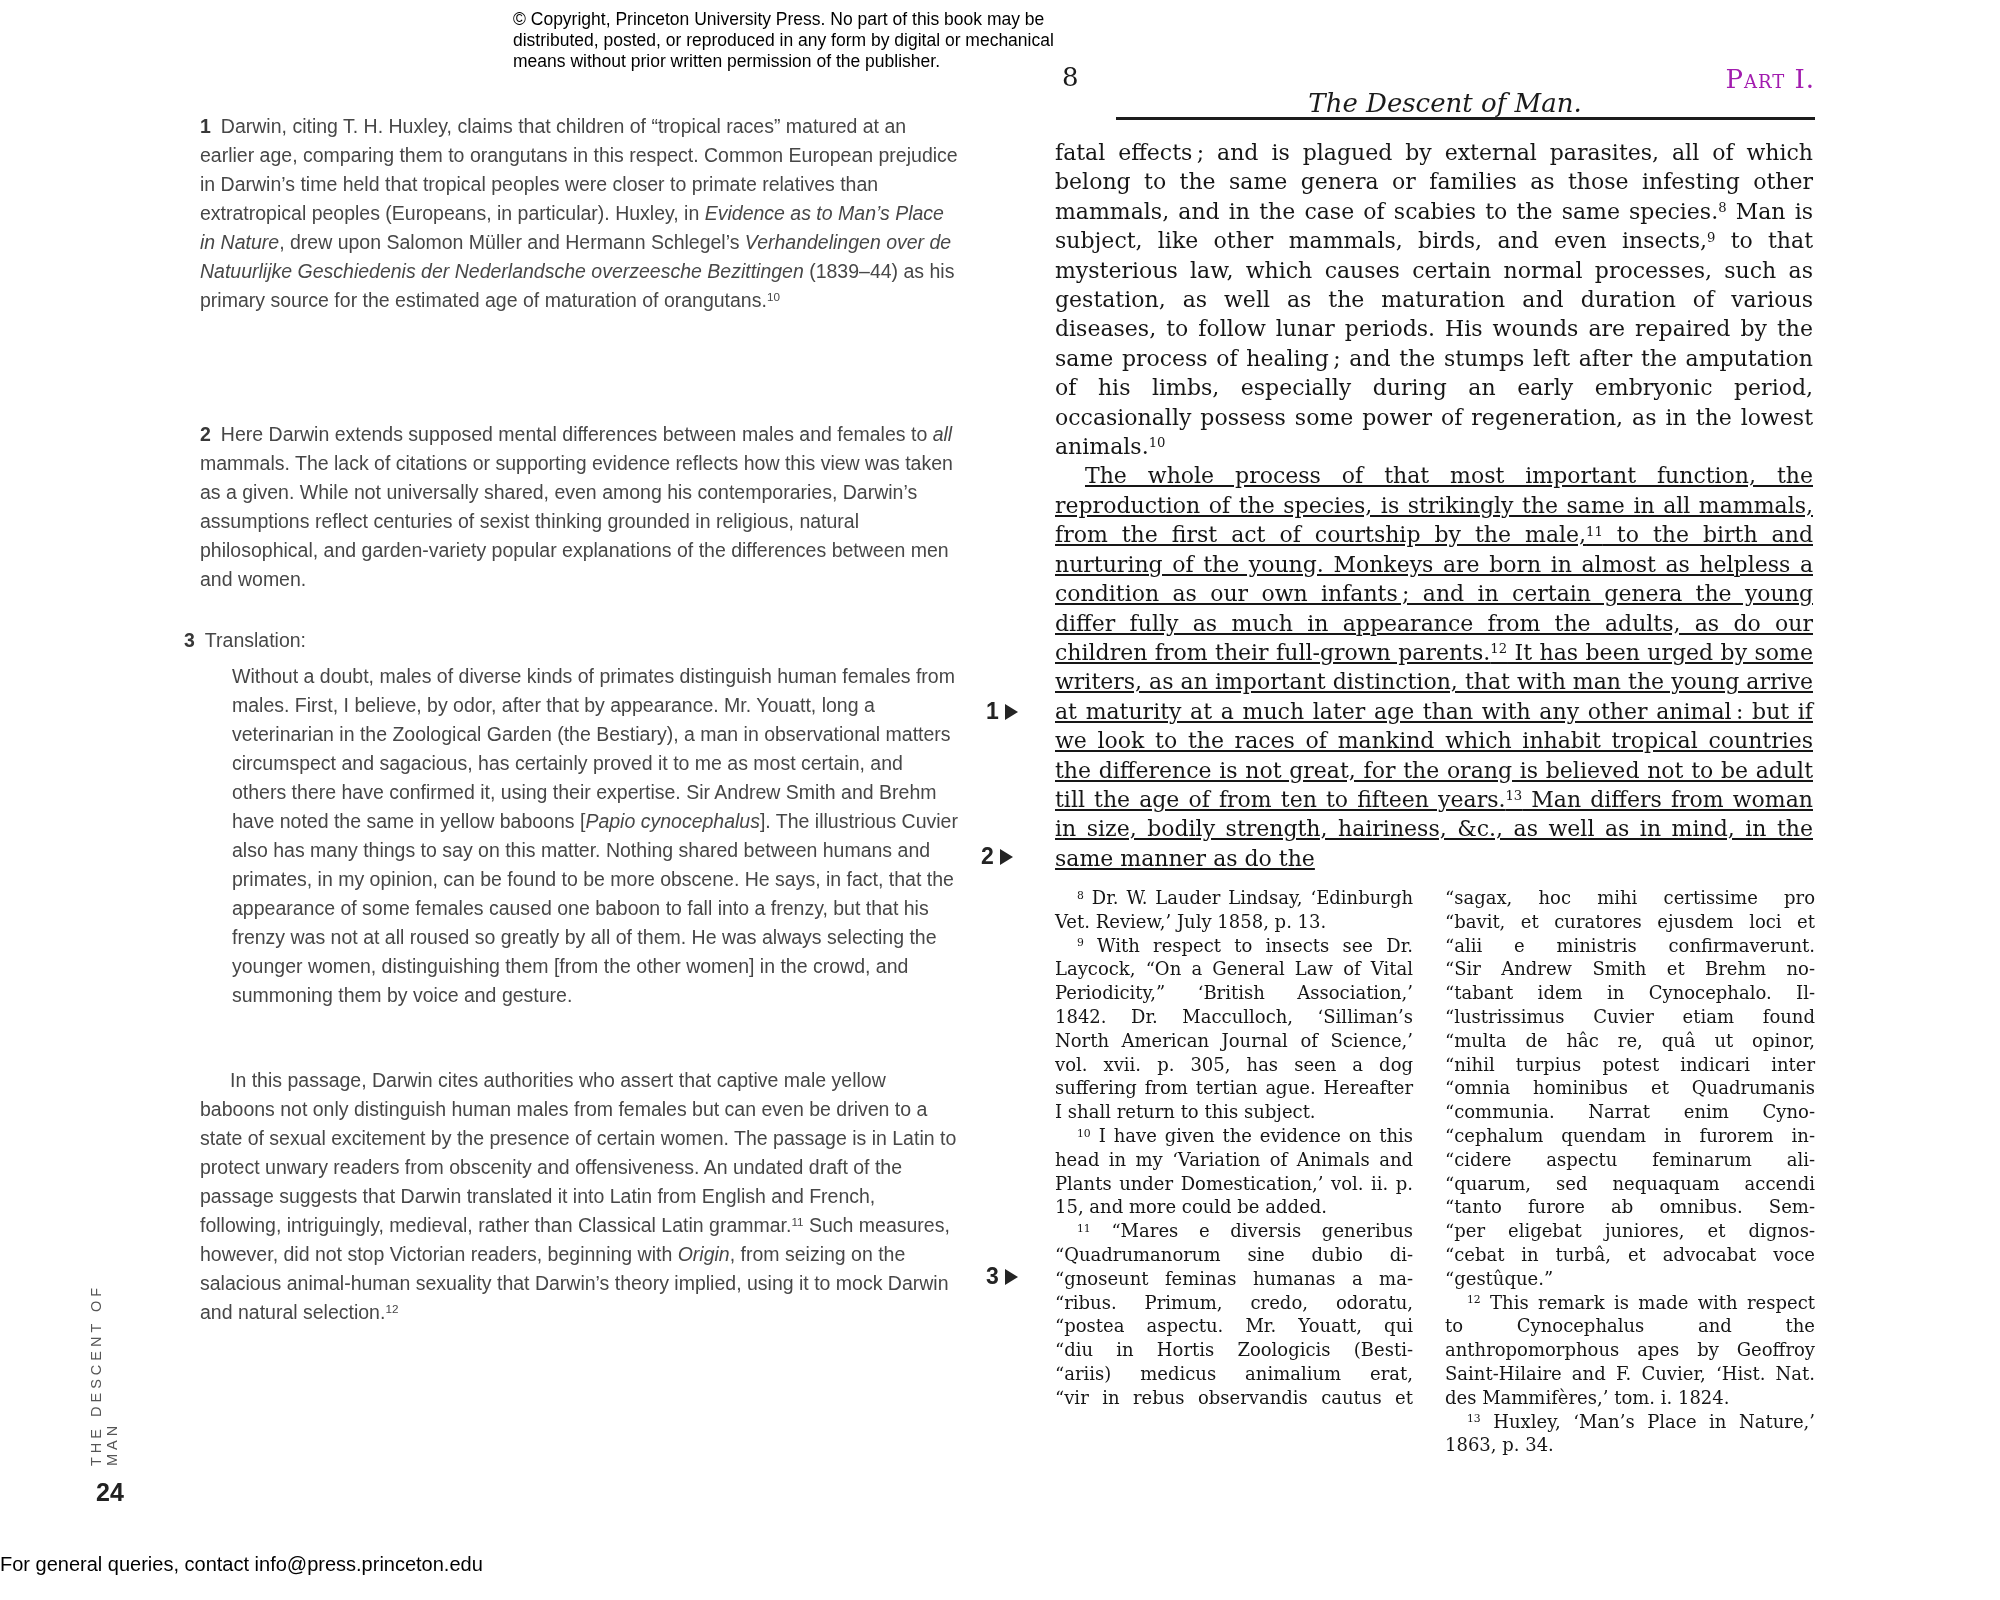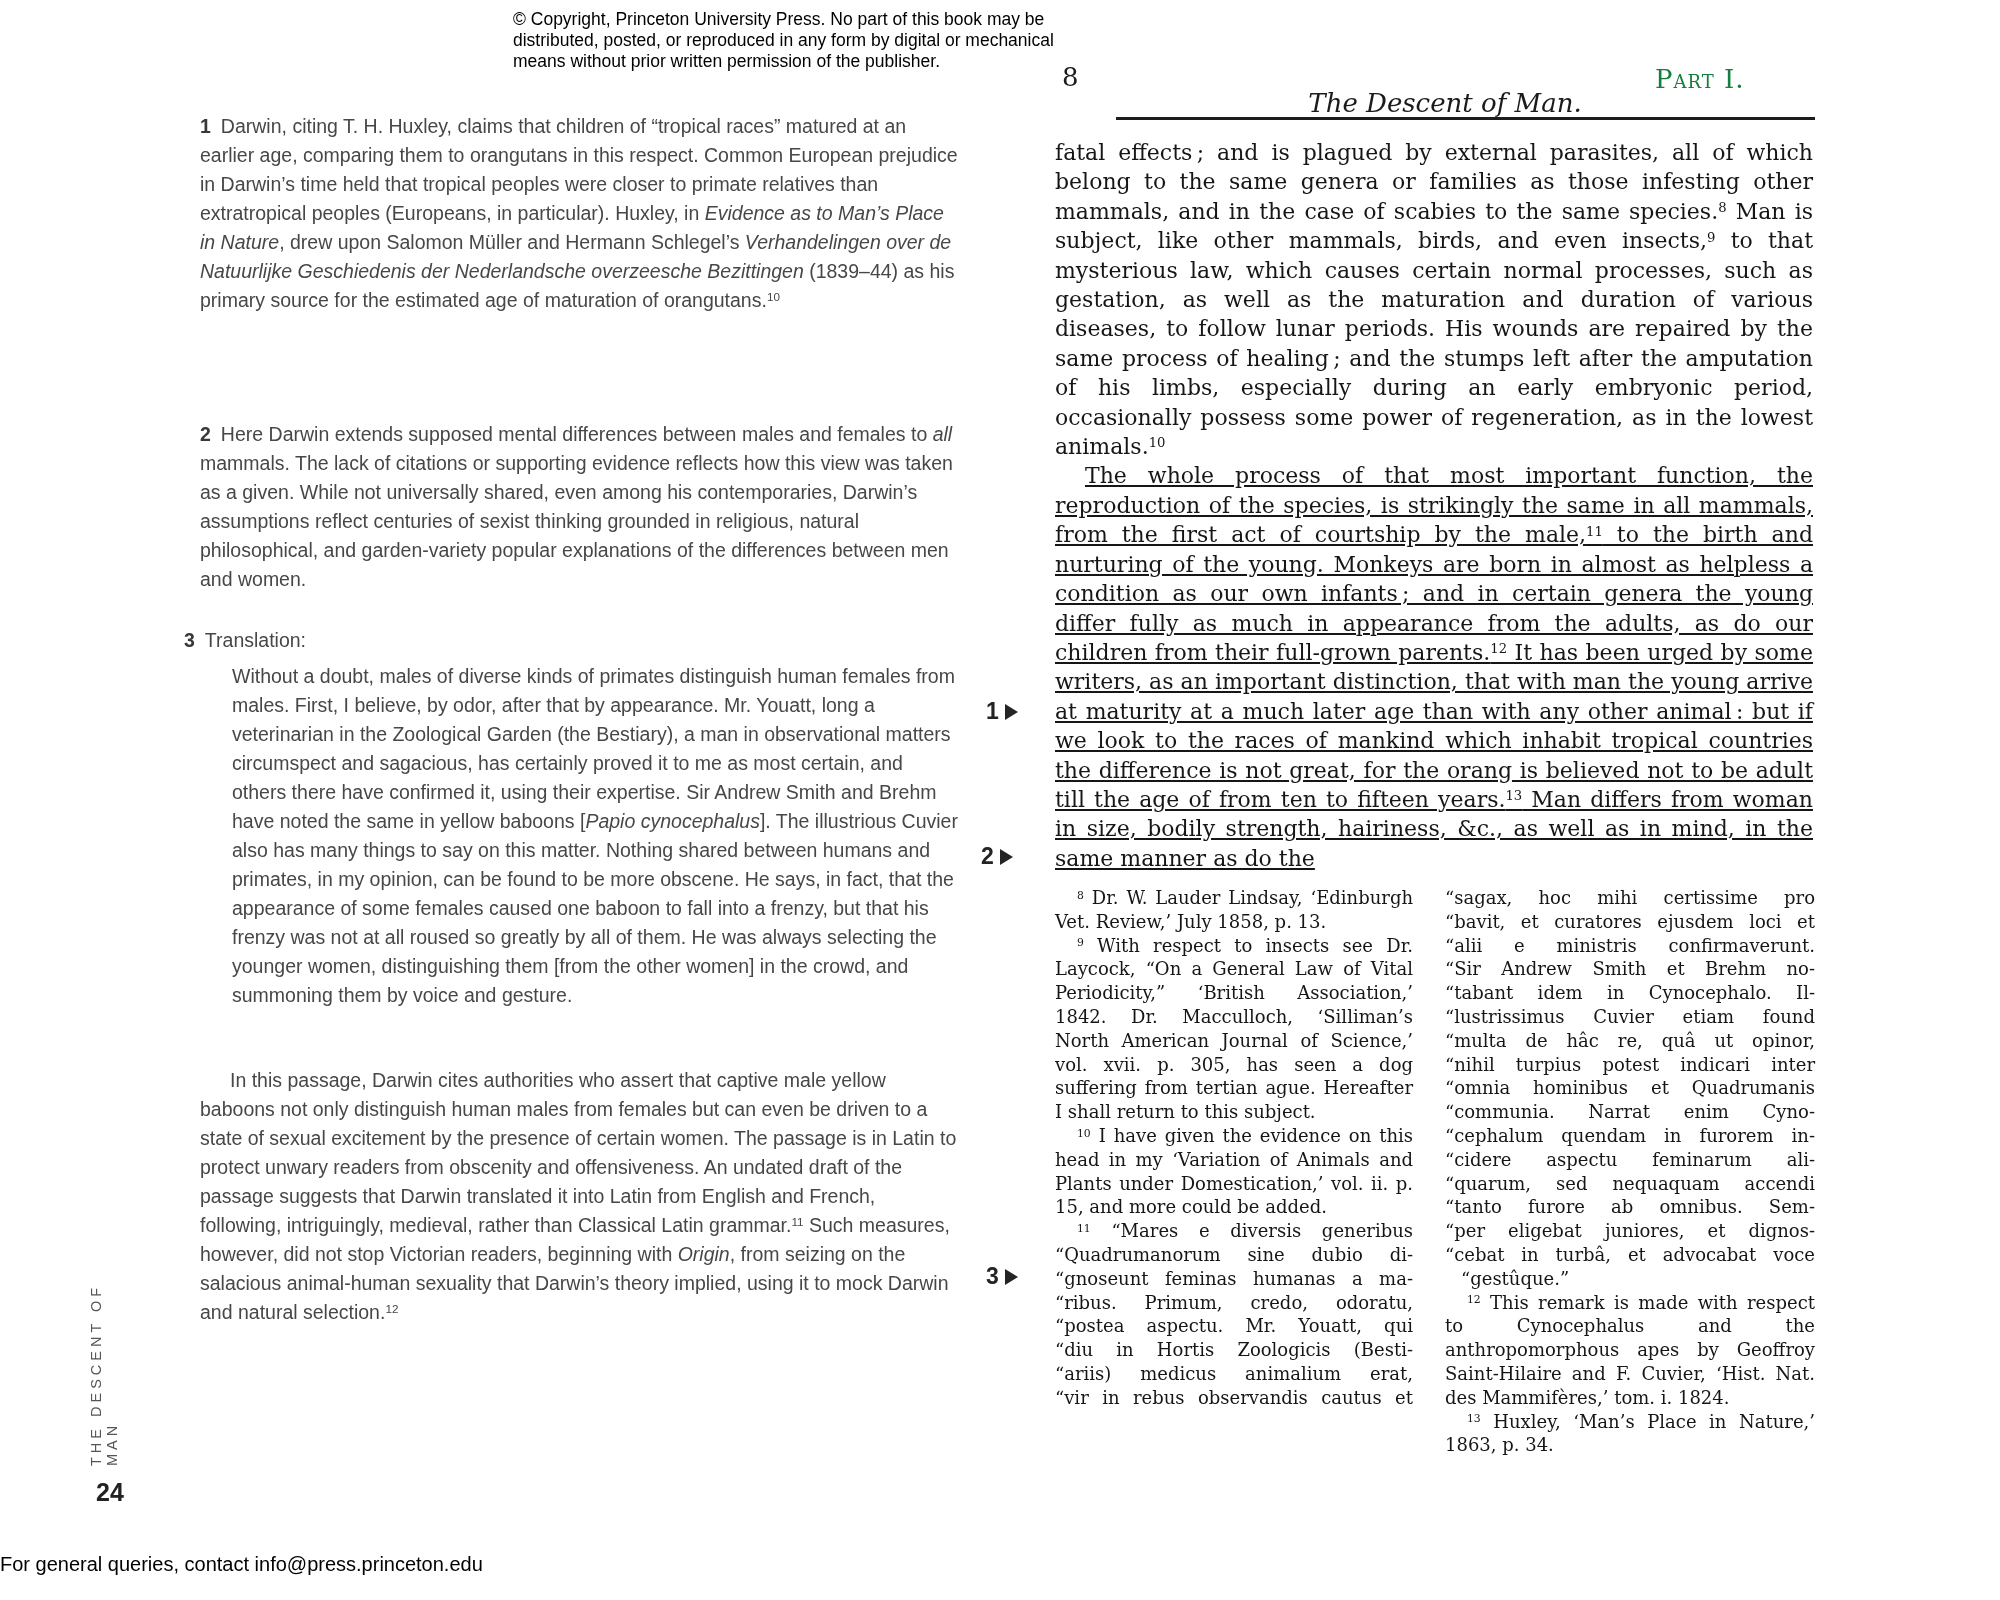--- a/index.html
+++ b/index.html
@@ -10,22 +10,22 @@
   
   .copyright { left:513px; top:9px; width:560px;
     font-family:"Liberation Sans", sans-serif; font-size:17.5px; line-height:21px; color:#000; }
   .footer { left:0; top:1553px; width:2000px; text-align:left;
     font-family:"Liberation Sans", sans-serif; font-size:20px; color:#000; }
 
   
   .header-pagenum { left:1062px; top:62px; font-family:"DejaVu Serif", serif; font-size:26px; color:#1b1b1b; }
   .header-title   { left:1270px; top:64px; width:350px; text-align:center;
     font-family:"DejaVu Serif", serif; font-style:italic; font-size:26px; color:#1b1b1b;margin-top:24px; }
-  .header-part    { left:1655px; top:64px; width:160px; text-align:left;
-    font-family:"DejaVu Serif", serif; font-variant:small-caps; font-size:26px; letter-spacing:1px; color:#15803d; }
+  .header-part    { left:1655px; top:64px; width:160px; text-align:right;
+    font-family:"DejaVu Serif", serif; font-variant:small-caps; font-size:26px; letter-spacing:1px; color:#a21caf; }
   .header-rule    { left:1116px; top:117px; width:699px; height:3px; background:#1c1c1c; }
 
   
   .annotation { font-family:"Liberation Sans", sans-serif; font-size:19.5px; line-height:29px;
     color:#474747; text-align:left; }
   .annotation .bd { font-weight:bold; color:#383838; margin-right:10px; }
   .it { font-style:italic; }
   .note1 { left:200px; top:112px; width:760px; }
   .note2 { left:200px; top:420px; width:760px; }
   .note3 { left:184px; top:626px; width:760px; }
@@ -48,21 +48,21 @@
   .mm-tri { width:0; height:0; border-left:13px solid #242424;
     border-top:8px solid transparent; border-bottom:8px solid transparent; display:inline-block; }
 
   
   .fncol { position:absolute; font-family:"DejaVu Serif", serif; font-size:18px; line-height:23.8px; color:#161616; }
   .fncol-left  { left:1055px; top:886px; width:358px; }
   .fncol-right { left:1445px; top:886px; width:370px; }
   .fn { text-align:justify; text-indent:22px; }
   .ln { display:block; }
   .lines-just .ln { text-align:justify; text-align-last:justify; }
-  .lines-endleft .ln:last-child { text-align-last:left;margin-left:16px; }
+  .lines-endleft .ln:last-child { text-align-last:left; }
   .ln-first { text-indent:22px; text-align:justify; text-align-last:justify; }
 
   
   .sidebar-title { left:88px; top:1250px; height:216px;
     writing-mode:vertical-rl; transform:rotate(180deg);
     font-family:"Liberation Sans", sans-serif; font-size:14.5px; letter-spacing:4px; color:#555; }
   .page-num { left:96px; top:1478px; font-family:"Liberation Sans", sans-serif;
     font-weight:bold; font-size:25px; color:#222; }
 </style>
 </head>

